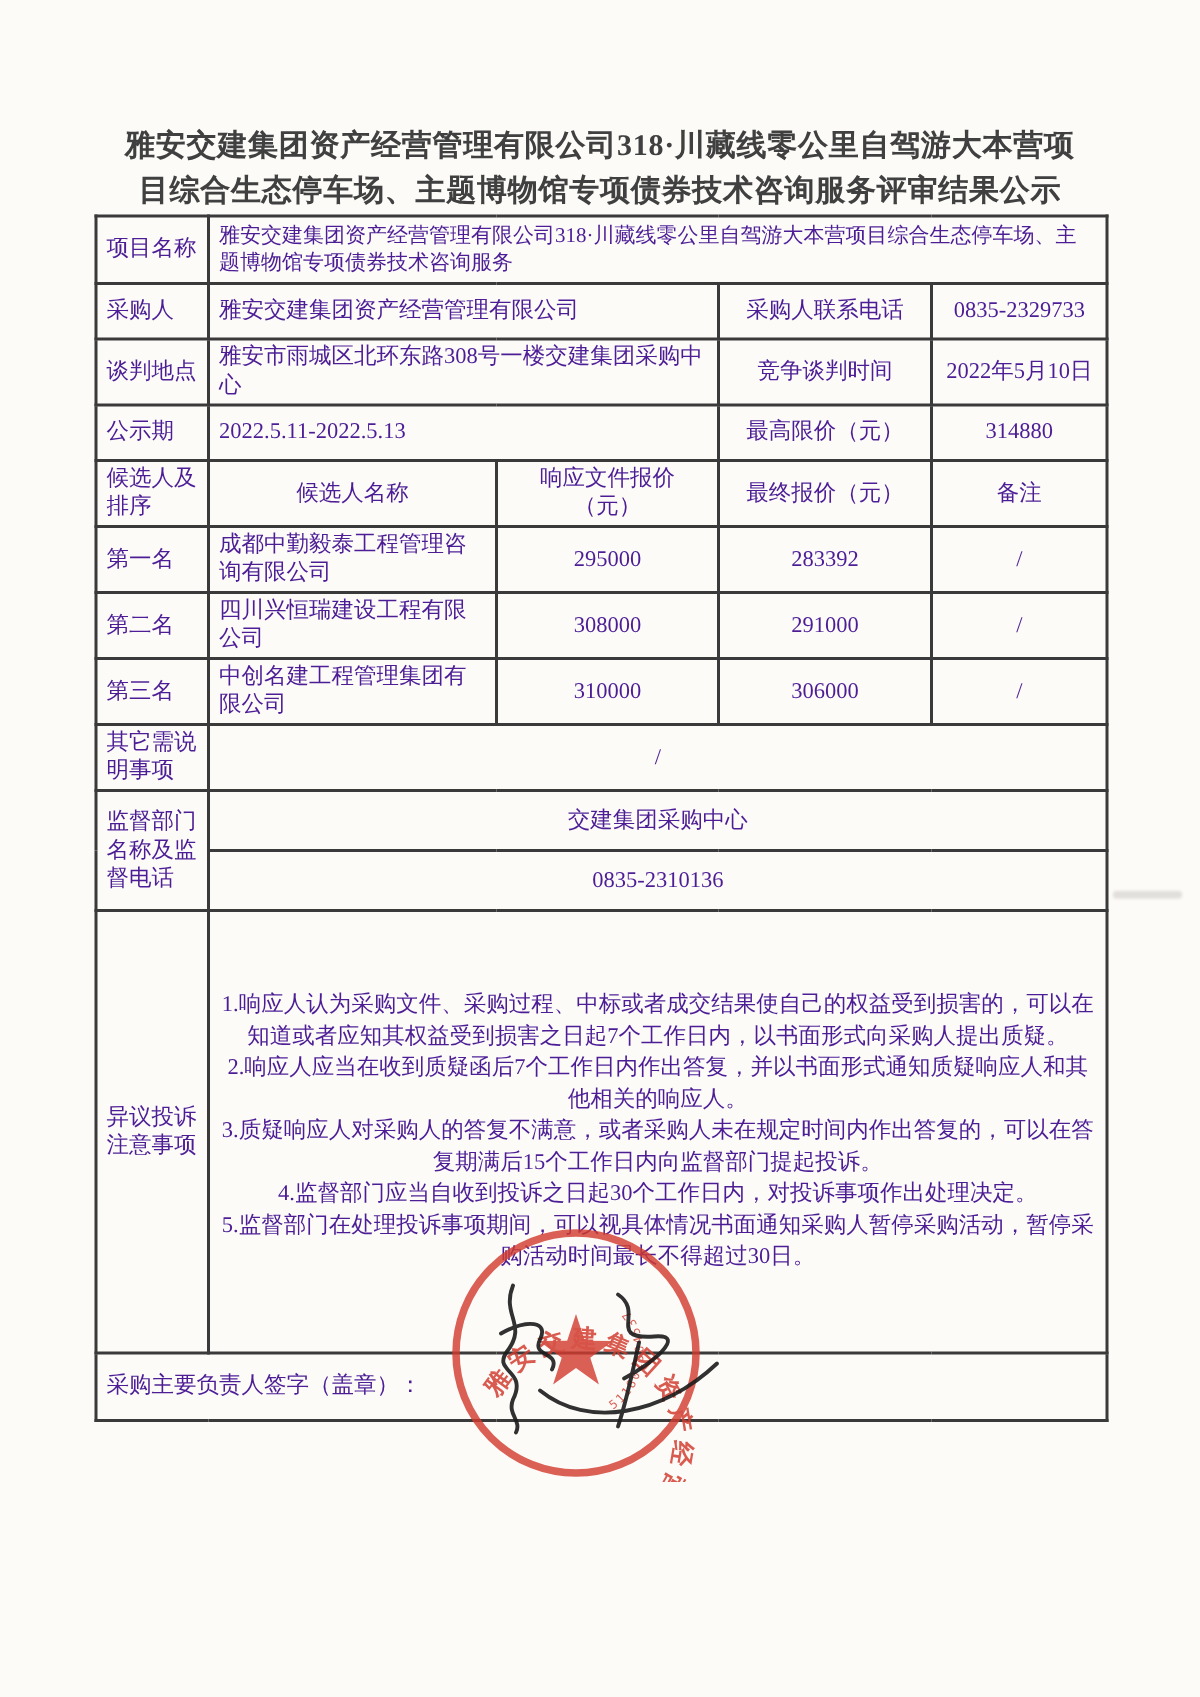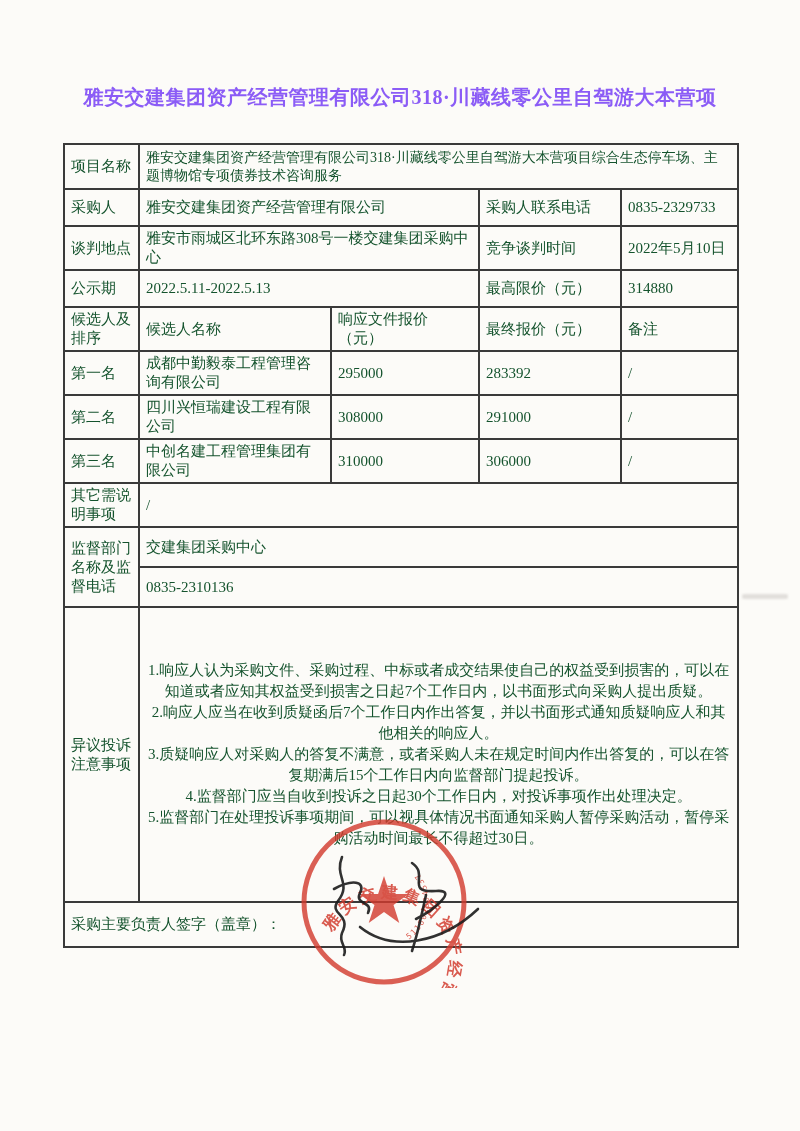--- a/index.html
+++ b/index.html
@@ -10,42 +10,42 @@
     font-family: "Liberation Serif", "DejaVu Serif", serif;
     color: #2b2b2b;
     overflow: hidden;
   }
   .doc-title {
     position: absolute;
     left: 60px; top: 82px; width: 680px;
     text-align: center;
     font-size: 20px; font-weight: bold;
     line-height: 30px;
-    color: #8b5cf6;
+    color: #404040;
     letter-spacing: 0.5px;
   }
   table.main {
     position: absolute;
     left: 63px; top: 143px;
     width: 674px;
     border-collapse: collapse;
     table-layout: fixed;
     font-size: 15px;
-    color: #14532d;
+    color: #4c1d95;
   }
   table.main td, table.main th {
     border: 2px solid #3a3a3a;
     padding: 2px 6px;
     font-weight: normal;
     vertical-align: middle;
     line-height: 19px;
     overflow: hidden;
   }
   th.lbl { text-align: left; }
-  .c { }
+  .c { text-align: center; }
   .r1 { height: 45px; }
   .r2 { height: 37px; }
   .r3 { height: 43px; }
   .r4 { height: 37px; }
   .r5 { height: 40px; }
   .r6 { height: 43px; }
   .r7 { height: 37px; }
   .r8 { height: 37px; }
   .r9 { height: 43px; padding-left: 36px; }
   .r10 { height: 40px; margin-top: 38px; }
@@ -74,20 +74,21 @@
     background: rgba(130,125,120,0.22);
     filter: blur(1.2px);
     border-radius: 2px;
   }
 </style>
 </head>
 <body>
 
 <div class="doc-title">
   <div>雅安交建集团资产经营管理有限公司318·川藏线零公里自驾游大本营项</div>
+  <div>目综合生态停车场、主题博物馆专项债券技术咨询服务评审结果公示</div>
 </div>
 
 <table class="main">
   <colgroup>
     <col style="width:75px">
       <col style="width:192px">
       <col style="width:148px">
       <col style="width:142px">
       <col style="width:117px">
   </colgroup>

